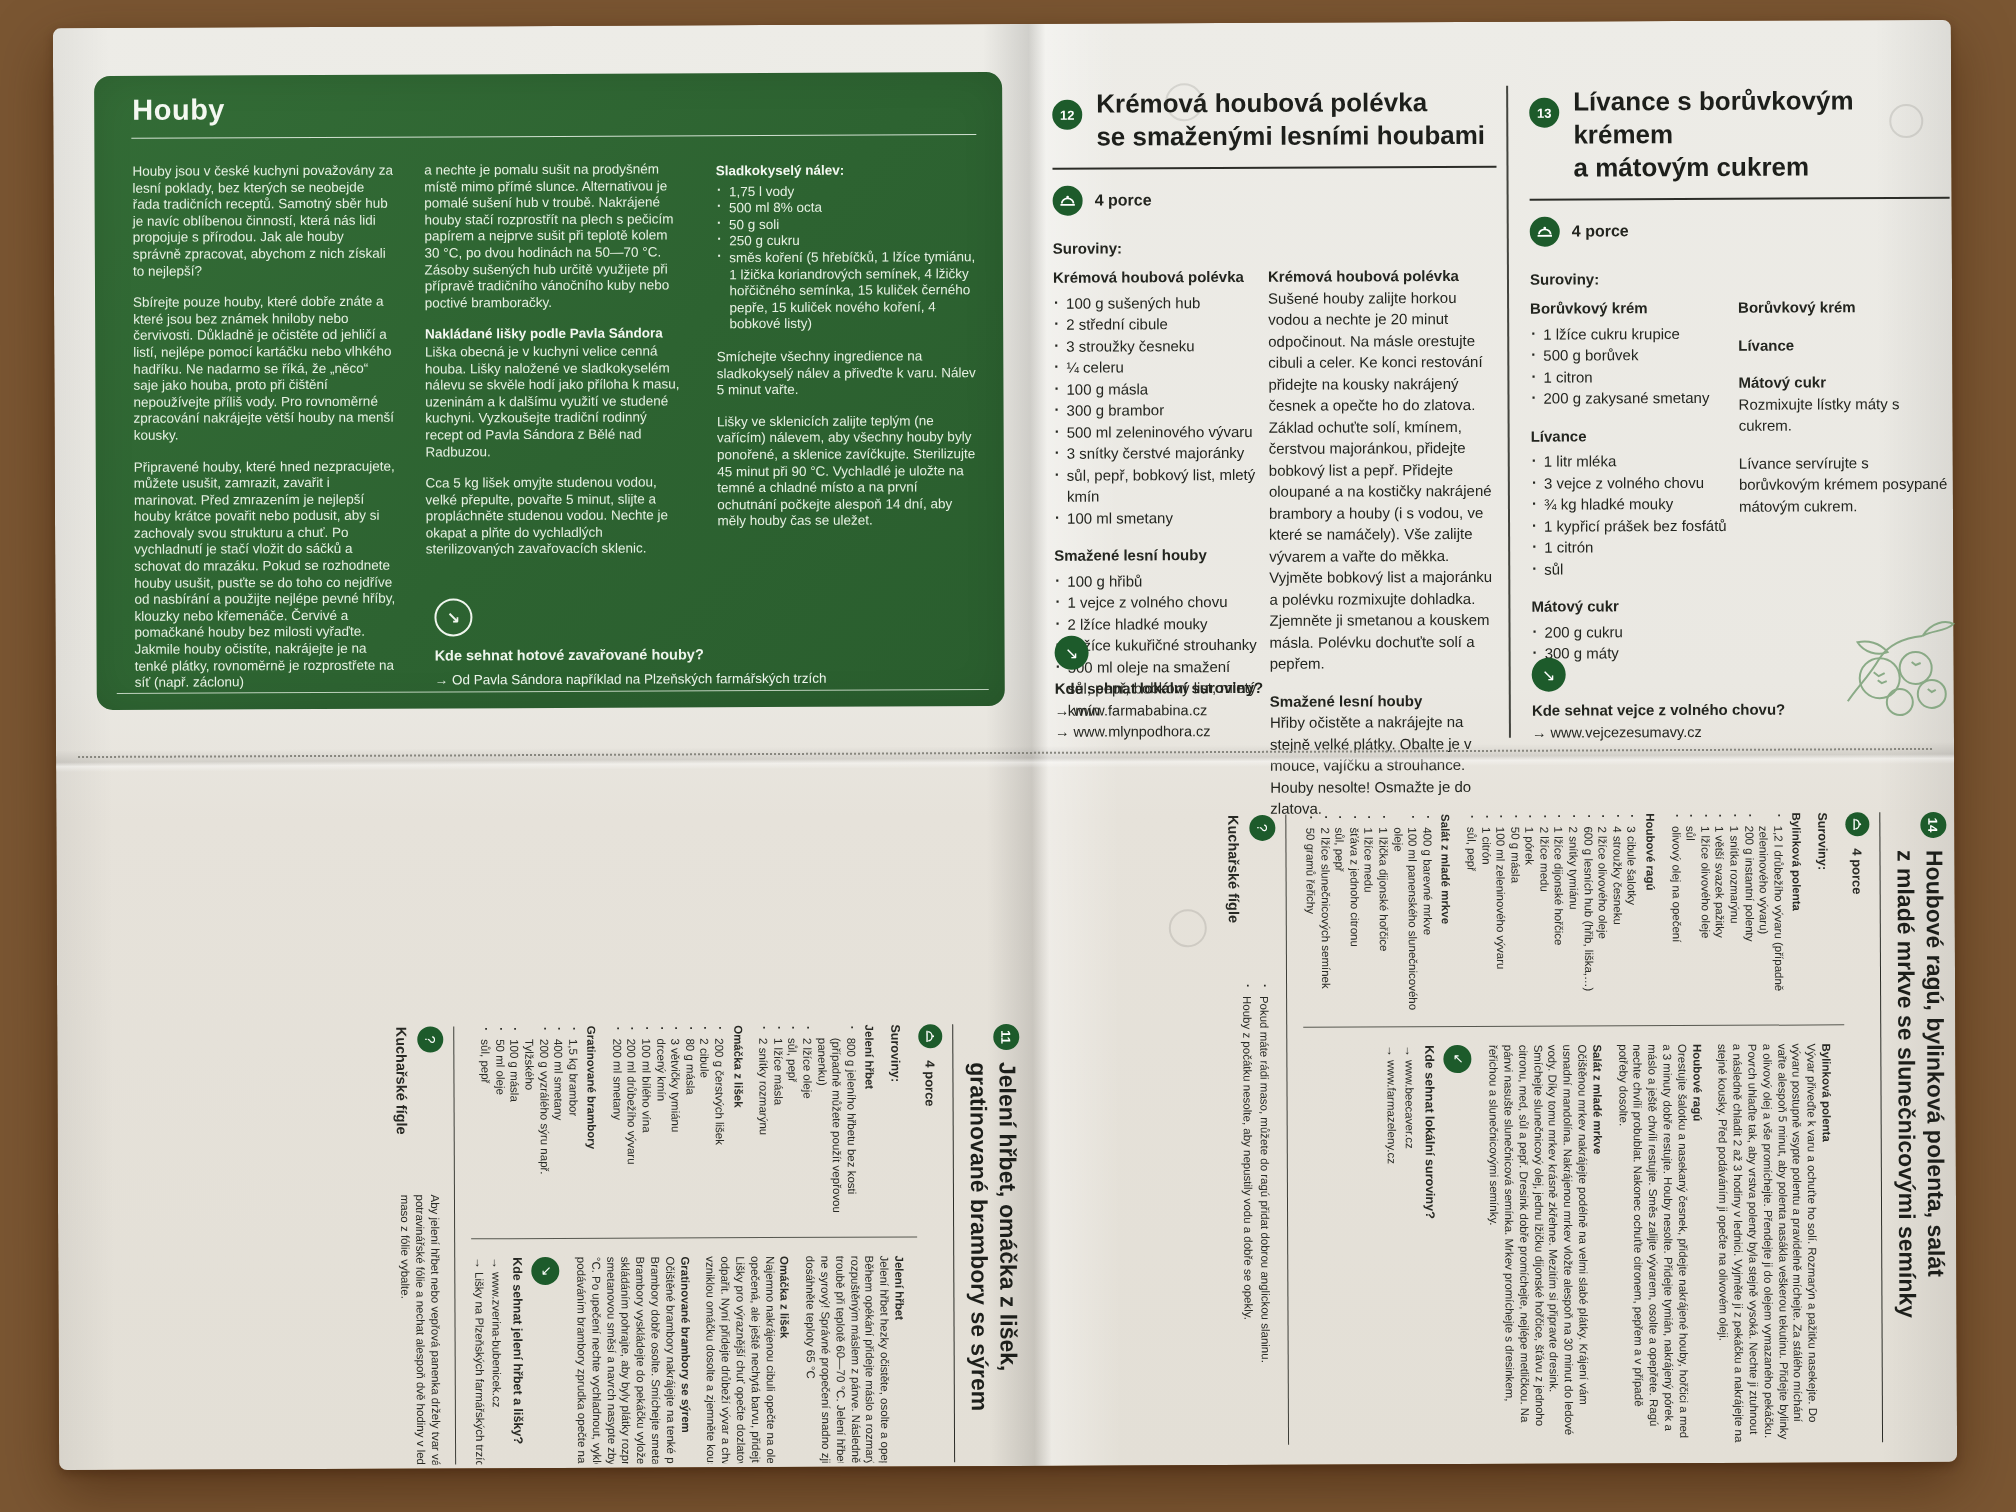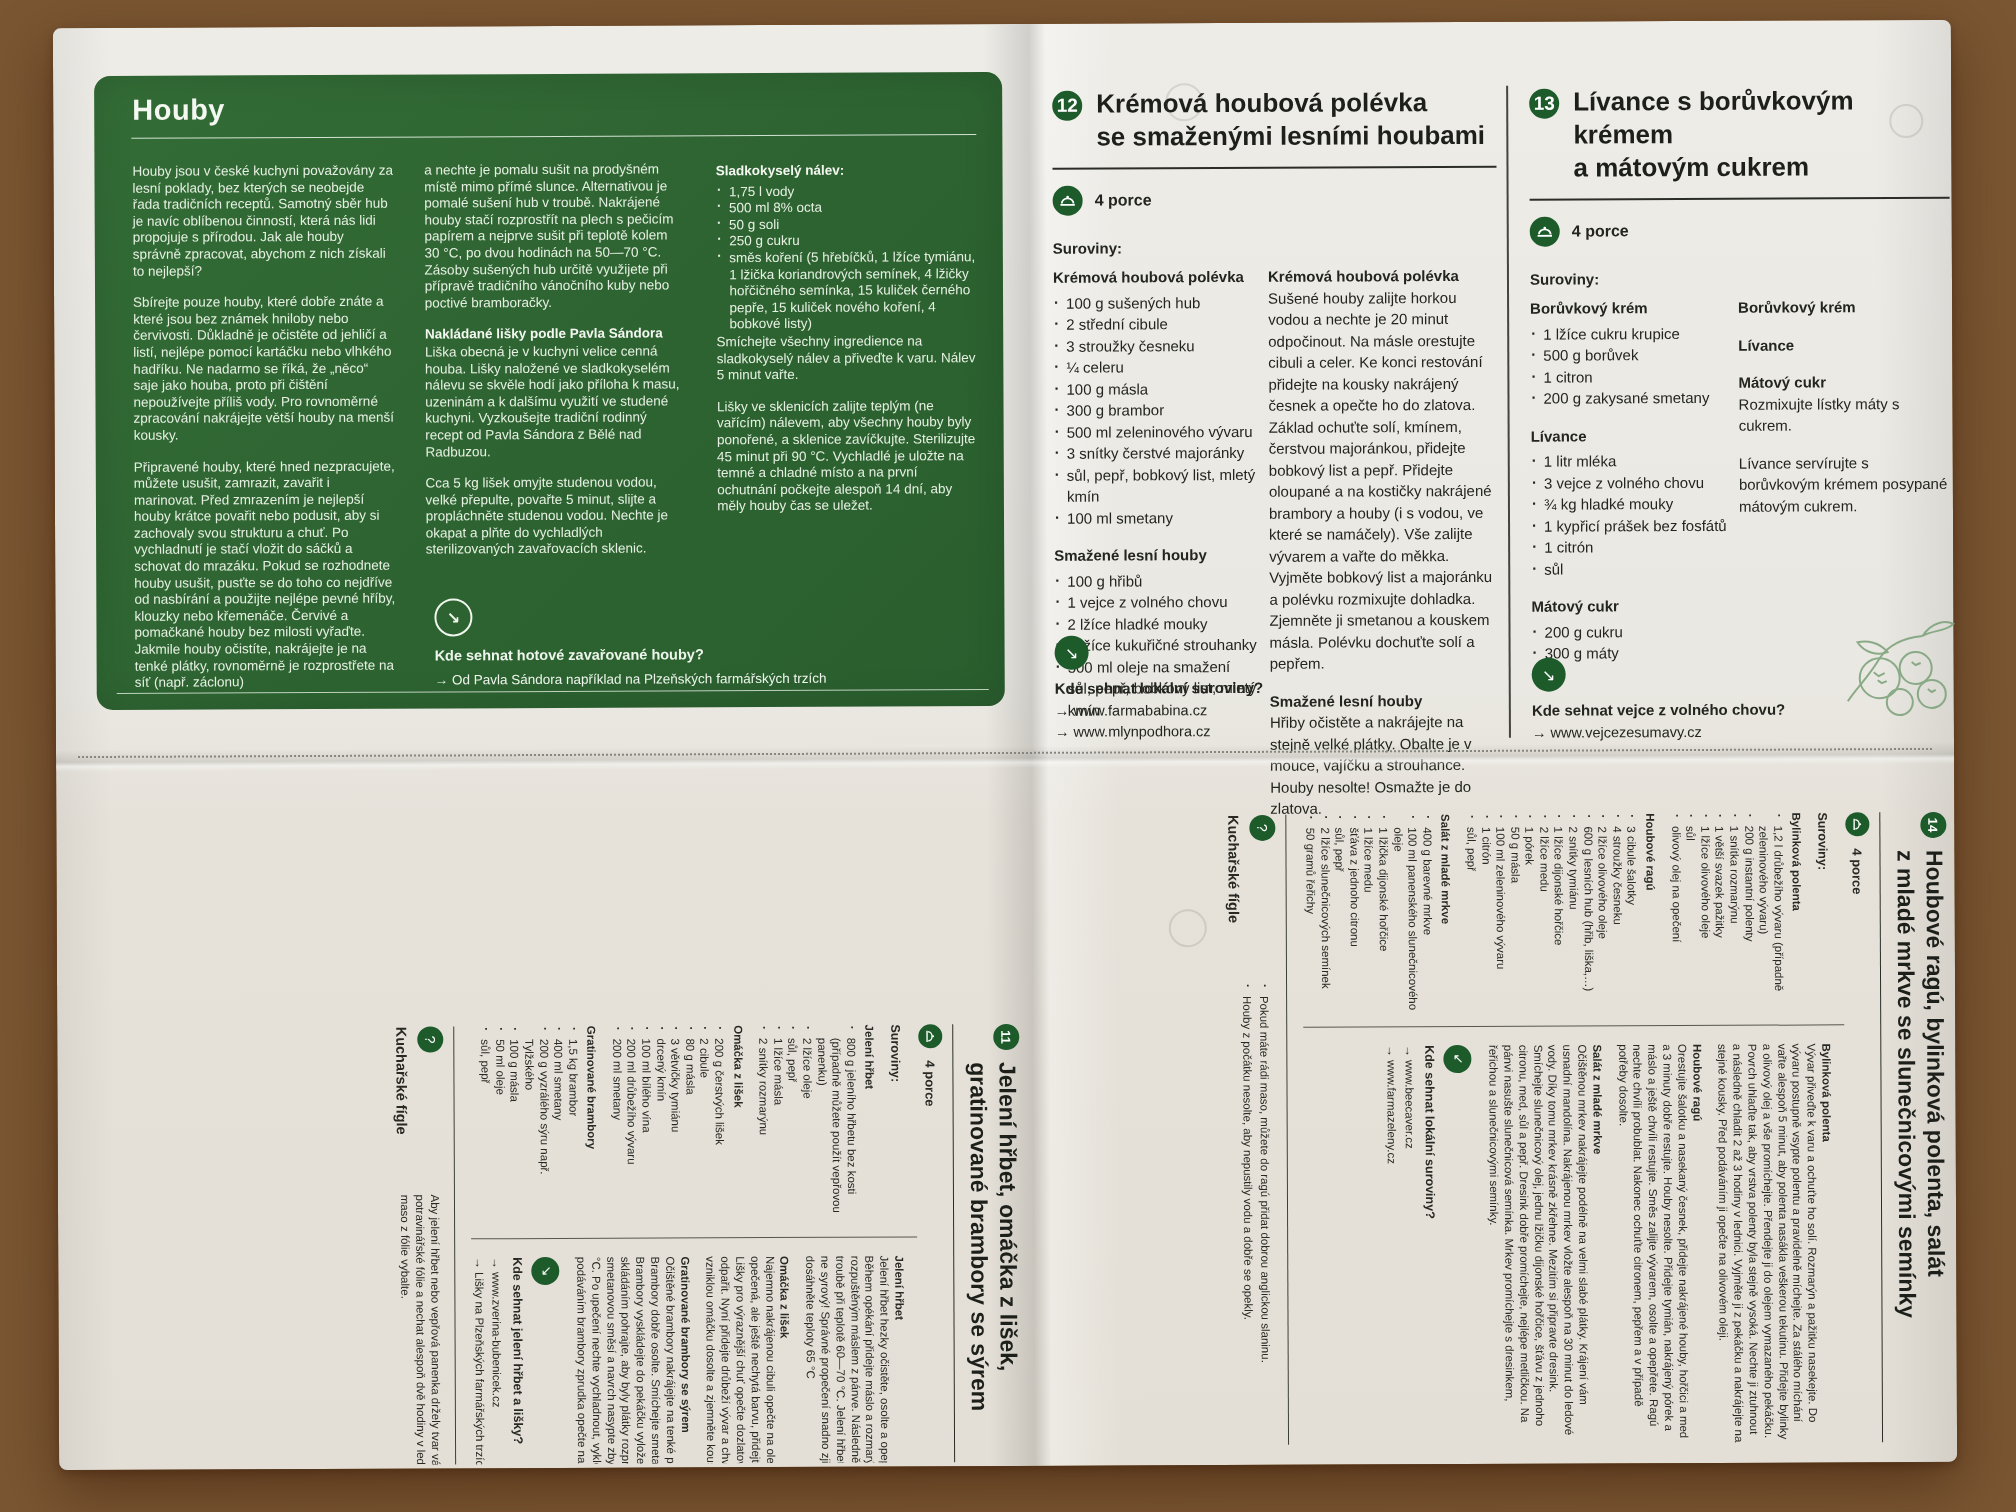--- a/index.html
+++ b/index.html
@@ -44,21 +44,21 @@
   .gb-col ul.ing li::before{top:-2px;}
   .gb-footer{position:absolute;left:338px;top:524px;width:560px;color:#eef5ec;}
   .gb-footer .q{font-weight:bold;font-size:14.5px;margin-top:11px;}
   .gb-footer .lnk{font-size:13.5px;margin-top:9px;}
   .ring-icon{width:34px;height:34px;border:2.2px solid #f0f6ee;border-radius:50%;
     display:flex;align-items:center;justify-content:center;color:#f0f6ee;font-size:16px;font-weight:bold;}
 
   
   .recipe-top{position:absolute;color:#23251f;}
   .r-head{display:flex;gap:14px;}
-  .r-head .num-circle{width:30px;height:30px;font-size:19px;flex:0 0 30px;margin-top:3px;}
+  .r-head .num-circle{width:30px;height:30px;font-size:13px;flex:0 0 30px;margin-top:12px;}
   .r-title{font-size:26px;font-weight:bold;line-height:33px;color:#1d1f1b;}
   .r-rule{border-top:2px solid #2c2d28;margin-top:14px;}
   .recipe-top .porce-row{margin-top:16px;font-size:16px;}
   .recipe-top .porce-row .icon-circle{width:30px;height:30px;}
   .sur-label{font-weight:bold;font-size:15px;margin-top:24px;}
   .r-cols{display:flex;margin-top:4px;}
   .r-cols .ing-col{font-size:15px;line-height:21.5px;}
   .r-cols .ing-col .h{font-weight:bold;margin-top:16px;}
   .r-cols .instr-col{font-size:15px;line-height:21.5px;}
   .instr-col .h{font-weight:bold;margin-top:16px;}
@@ -123,21 +123,21 @@
         </div>
         <div class="gb-col">
           <div class="h">Sladkokyselý nálev:</div>
           <ul class="ing">
               <li>1,75 l vody</li>
               <li>500 ml 8% octa</li>
               <li>50 g soli</li>
               <li>250 g cukru</li>
               <li>směs koření (5 hřebíčků, 1 lžíce tymiánu, 1 lžička koriandrových semínek, 4 lžičky hořčičného semínka, 15 kuliček černého pepře, 15 kuliček nového koření, 4 bobkové listy)</li>
             </ul>
-          <p style="margin-top:1px">Smíchejte všechny ingredience na sladkokyselý nálev a přiveďte k varu. Nálev 5 minut vařte.</p>
+          <p style="margin-top:16px">Smíchejte všechny ingredience na sladkokyselý nálev a přiveďte k varu. Nálev 5 minut vařte.</p>
           <p>Lišky ve sklenicích zalijte teplým (ne vařícím) nálevem, aby všechny houby byly ponořené, a sklenice zavíčkujte. Sterilizujte 45 minut při 90 °C. Vychladlé je uložte na temné a chladné místo a na první ochutnání počkejte alespoň 14 dní, aby měly houby čas se uležet.</p>
         </div>
       </div>
       <div class="gb-footer">
         <div class="ring-icon">↘</div>
         <div class="q">Kde sehnat hotové zavařované houby?</div>
         <div class="lnk">→  Od Pavla Sándora například na Plzeňských farmářských trzích</div>
       </div>
       <div class="gb-rule2"></div>
     </div>

